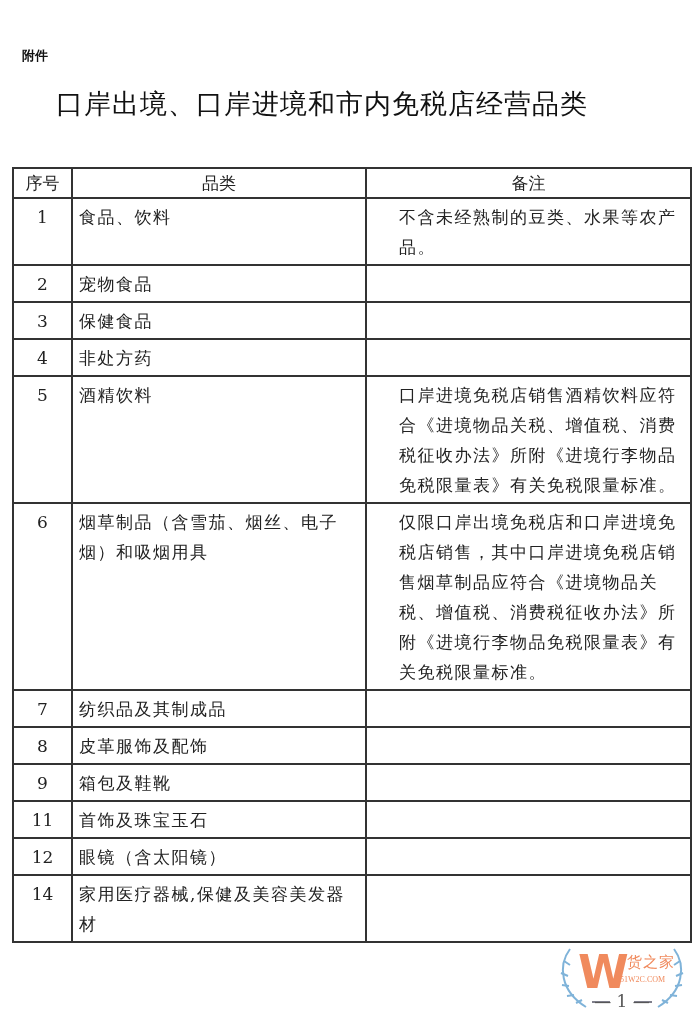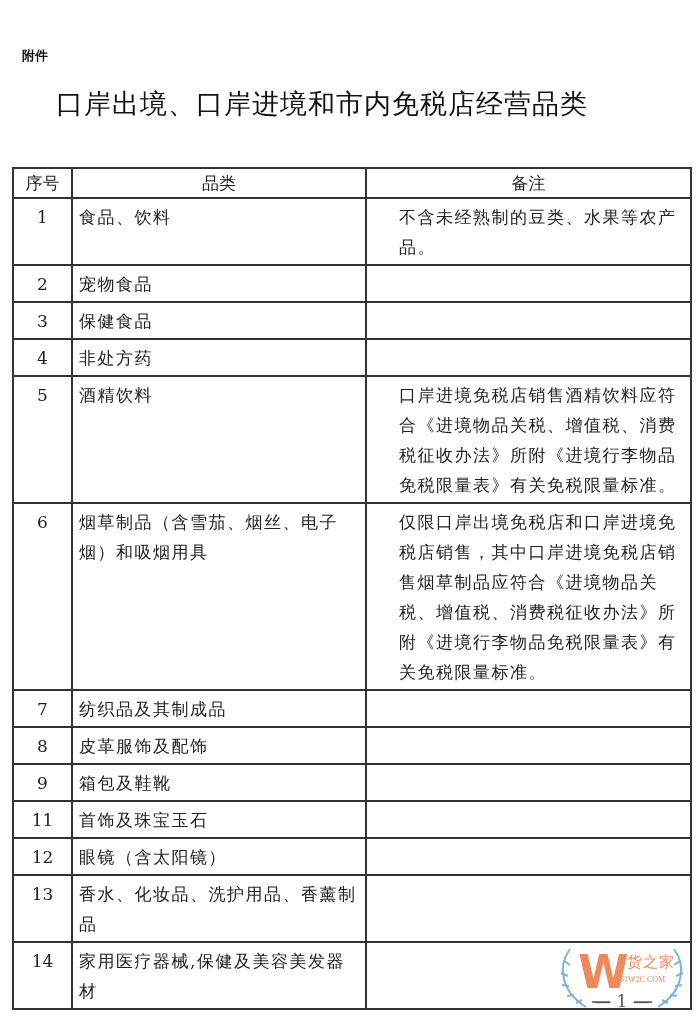--- a/index.html
+++ b/index.html
@@ -117,25 +117,20 @@
       <td class="num">11</td>
       <td class="cat">首饰及珠宝玉石</td>
       <td class="note"></td>
     </tr>
     <tr style="height:30px">
       <td class="num">12</td>
       <td class="cat">眼镜（含太阳镜）</td>
       <td class="note"></td>
     </tr>
     <tr style="height:60px">
-      <td class="num">13</td>
-      <td class="cat">香水、化妆品、洗护用品、香薰制品</td>
-      <td class="note"></td>
-    </tr>
-    <tr style="height:60px">
       <td class="num">14</td>
       <td class="cat">家用医疗器械,保健及美容美发器材</td>
       <td class="note"></td>
     </tr>
   </tbody>
 </table>
 
 <div class="watermark">
   <svg class="wm-laurel" width="132" height="66" viewBox="0 0 132 66">
     <g fill="none" stroke="#7fb3d9" stroke-width="2">

